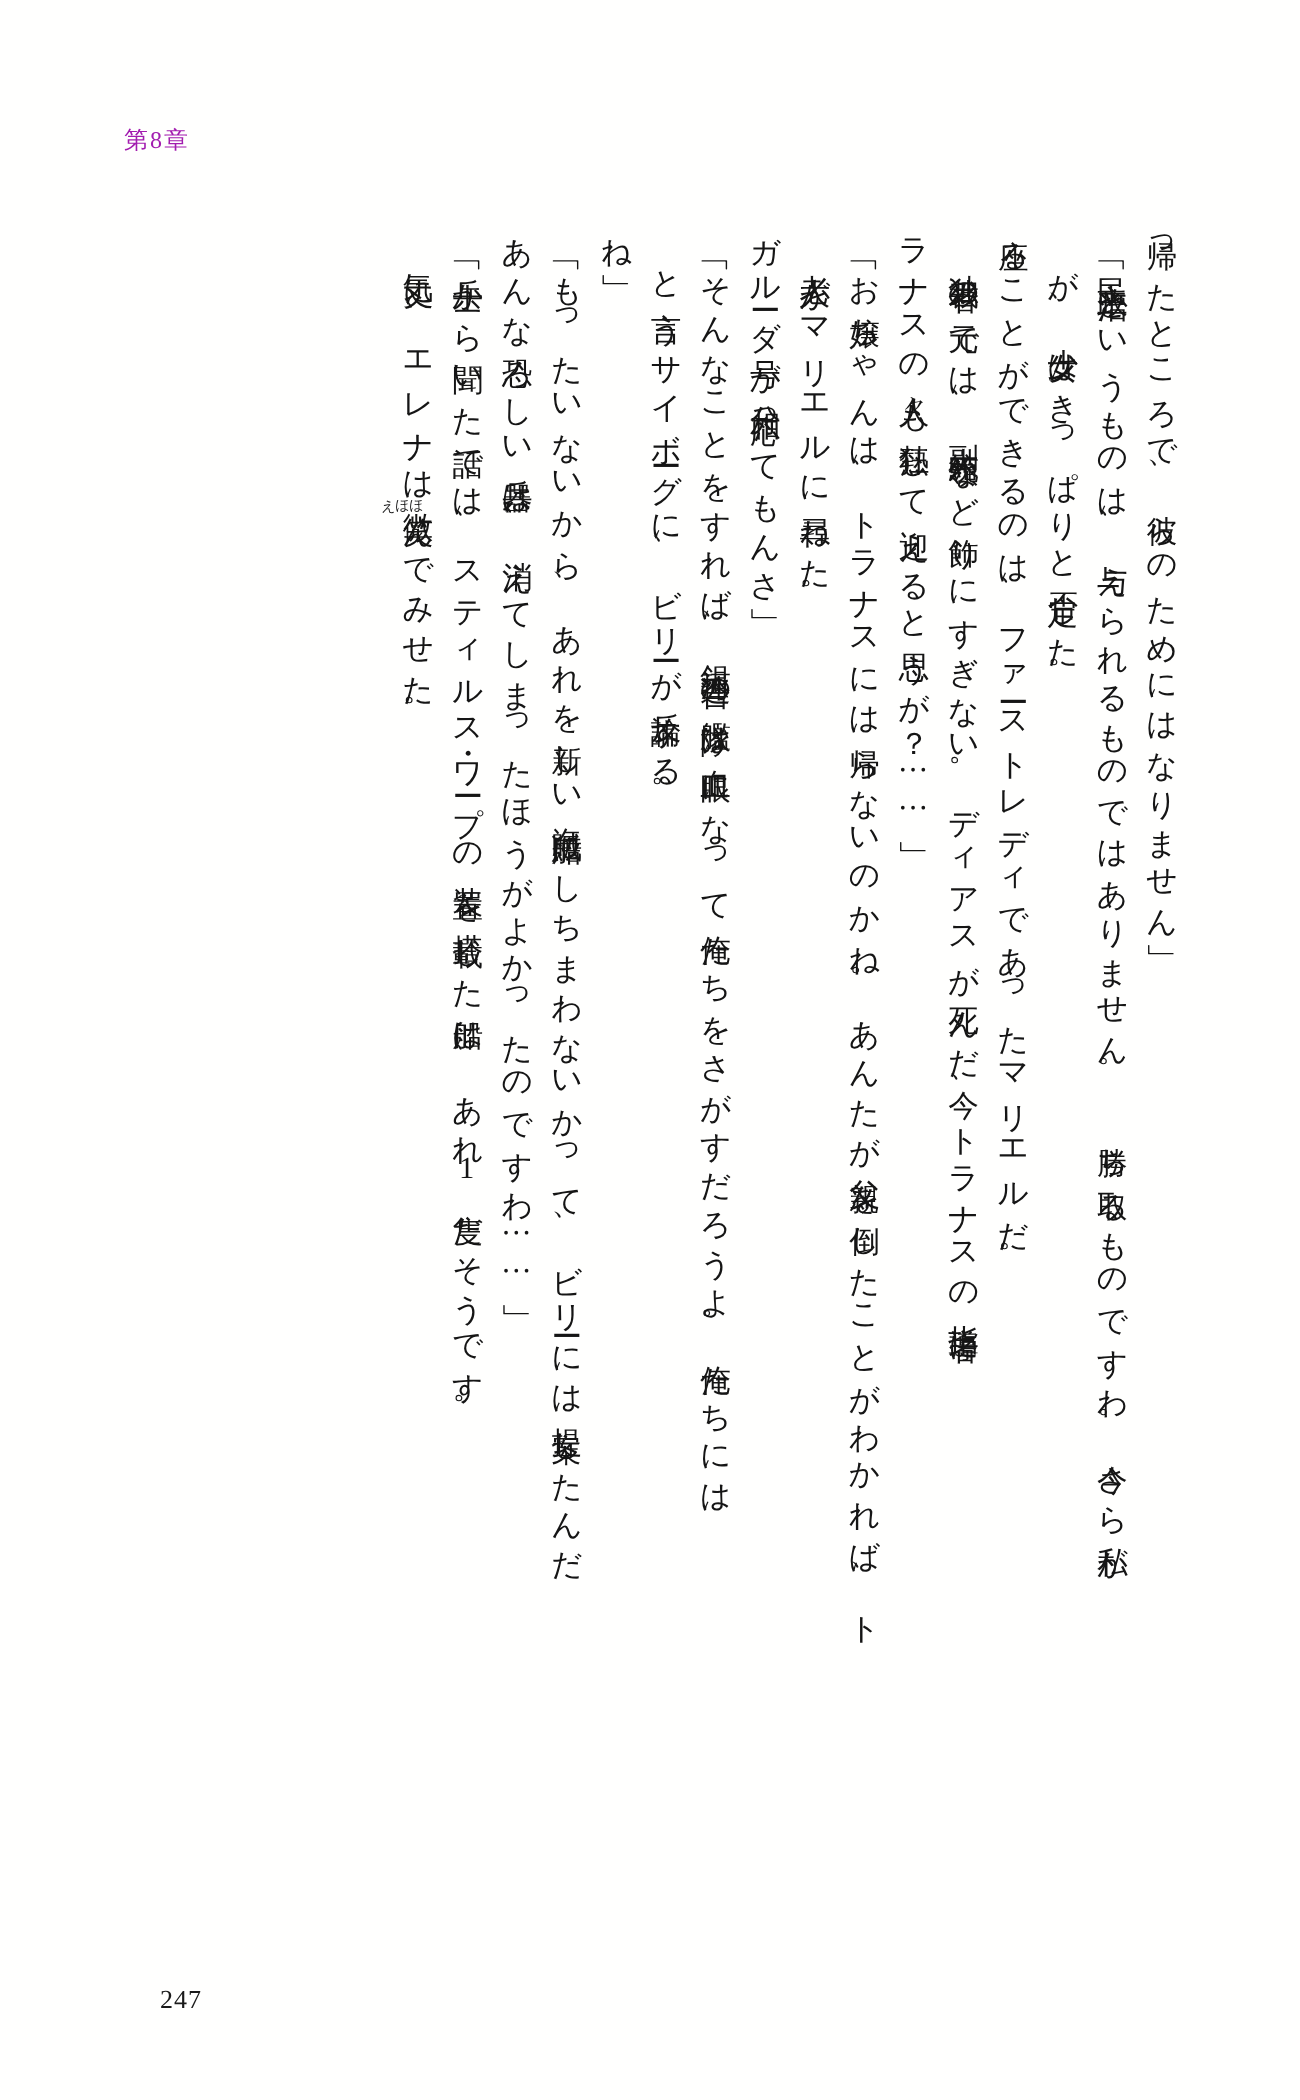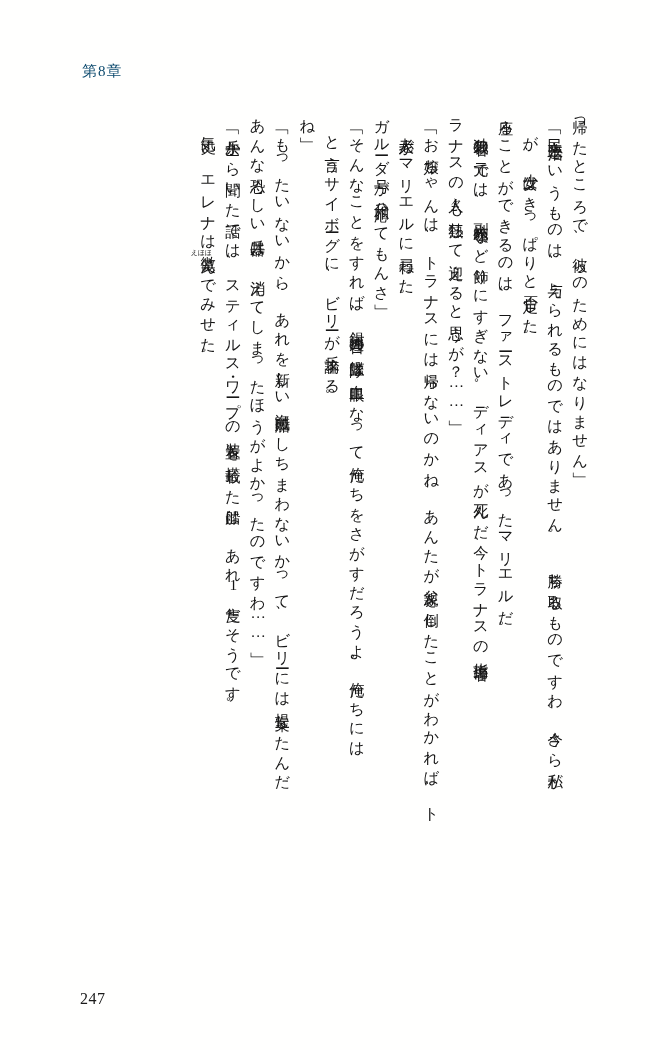--- a/index.html
+++ b/index.html
@@ -22,33 +22,33 @@
     left: 0;
     width: 650px;
     height: 1050px;
     background: #fffffe;
   }
 
   
   .chapter-header {
     position: absolute;
     top: 62px;
-    left: 82px;
-    font-size: 15px;
+    left: 62px;
+    font-size: 12px;
     letter-spacing: 1px;
-    color: #0c4a6e;
+    color: #a21caf;
     white-space: nowrap;
   }
 
   
   .page-number {
     position: absolute;
     bottom: 42px;
     left: 80px;
-    font-size: 16px;
+    font-size: 13px;
     letter-spacing: 0.5px;
     color: #1a1a1a;
     font-family: "Liberation Serif", "DejaVu Serif", serif;
   }
 
   
   .body-text {
     position: absolute;
     top: 108px;
     right: 62px;

